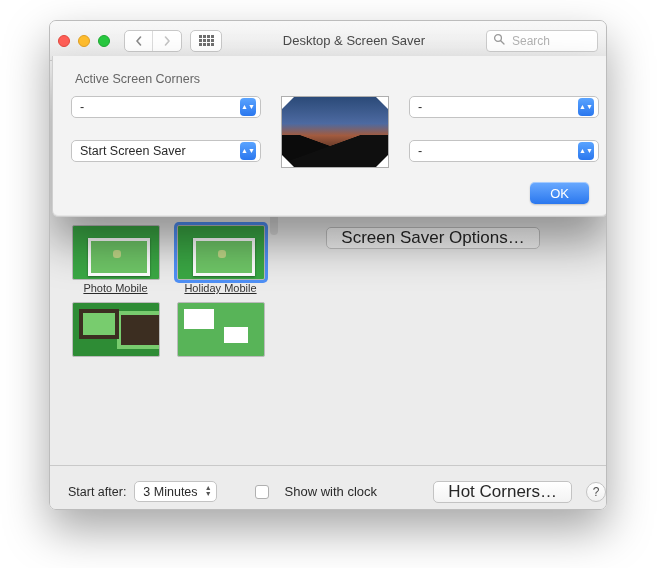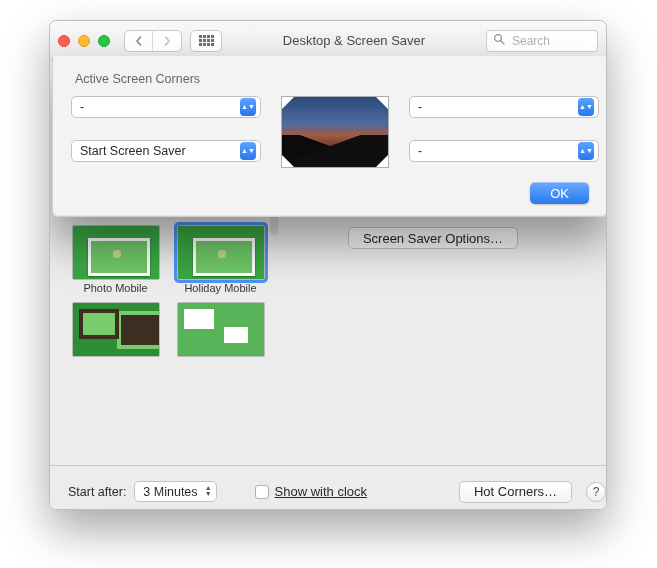--- a/index.html
+++ b/index.html
@@ -72,21 +72,21 @@
   .searchbox .glass { color:#9b9b9b; font-size:12px; }
   .searchbox input {
     border:none; outline:none; width:100%; font-size:12px; background:transparent; color:#444;
   }
   .searchbox input::placeholder{color:#b2b2b2;}
 
   
   .content { display:flex; height:calc(100% - 40px - 44px); }
 
   .leftpane {
-    width:230px; padding:10px 0 0 18px; overflow:hidden; position:relative;
+    width:230px; padding:10px 0 0 18px; overflow:hidden; position:relative;text-decoration:underline;
   }
   .thumbs {
     display:grid; grid-template-columns: 95px 95px; gap:4px 10px;
   }
   .thumb { width:95px; text-align:center; margin-bottom:4px; }
   .thumb .img {
     width:88px; height:55px; margin:0 auto; border-radius:2px;
     background:#3aa33a; position:relative; overflow:hidden;
     border:1px solid #bbb;
   }
@@ -165,42 +165,42 @@
     width:260px; height:100px; background:#000; border:1px solid #bbb; border-radius:2px;
     display:flex; align-items:center; justify-content:center;
   }
   .apple-logo { color:#4b4b4b; }
   .options-btn {
     margin-top:56px;
   }
 
   .mac-btn {
     height:22px; padding:0 14px; background:linear-gradient(#ffffff,#f3f3f3);
-    border:1px solid #c3c3c3; border-radius:5px; font-size:13px; color:#272727;
+    border:1px solid #c3c3c3; border-radius:5px; font-size:17px; color:#272727;
     display:inline-flex; align-items:center; justify-content:center;
     box-shadow: 0 1px 0 #fff inset;
   }
 
   
   .bottombar {
     height:52px; border-top:1px solid #c9c9c9; display:flex; align-items:center;
     padding:0 0 0 18px; gap:8px; background:#ececec;
   }
   .bottombar .lbl-start { font-size:12.5px; }
   .popup {
     height:21px; background:#fff; border:1px solid #c3c3c3; border-radius:5px;
     display:inline-flex; align-items:center; padding:0 18px 0 8px; font-size:12.5px;
     position:relative;
   }
   .popup .arrows{
     position:absolute; right:4px; top:3px; font-size:7px; line-height:6px; color:#555;
     display:flex; flex-direction:column; align-items:center;
   }
   .checkbox { width:14px; height:14px; border:1px solid #b0b0b0; border-radius:3px; background:#fff; display:inline-block;}
-  .show-clock-row{ display:flex; align-items:flex-end; gap:6px; margin-left:30px;text-decoration:underline; }
+  .show-clock-row{ display:flex; align-items:flex-end; gap:16px; margin-left:30px; }
 
   .helpbtn {
     width:20px; height:20px; border-radius:50%; border:1px solid #c3c3c3;
     background:linear-gradient(#fff,#f0f0f0); font-size:12px; color:#505050;
     display:flex; align-items:center; justify-content:center; margin-left:6px;
   }
 
   
   .sheet {
     position:absolute;

